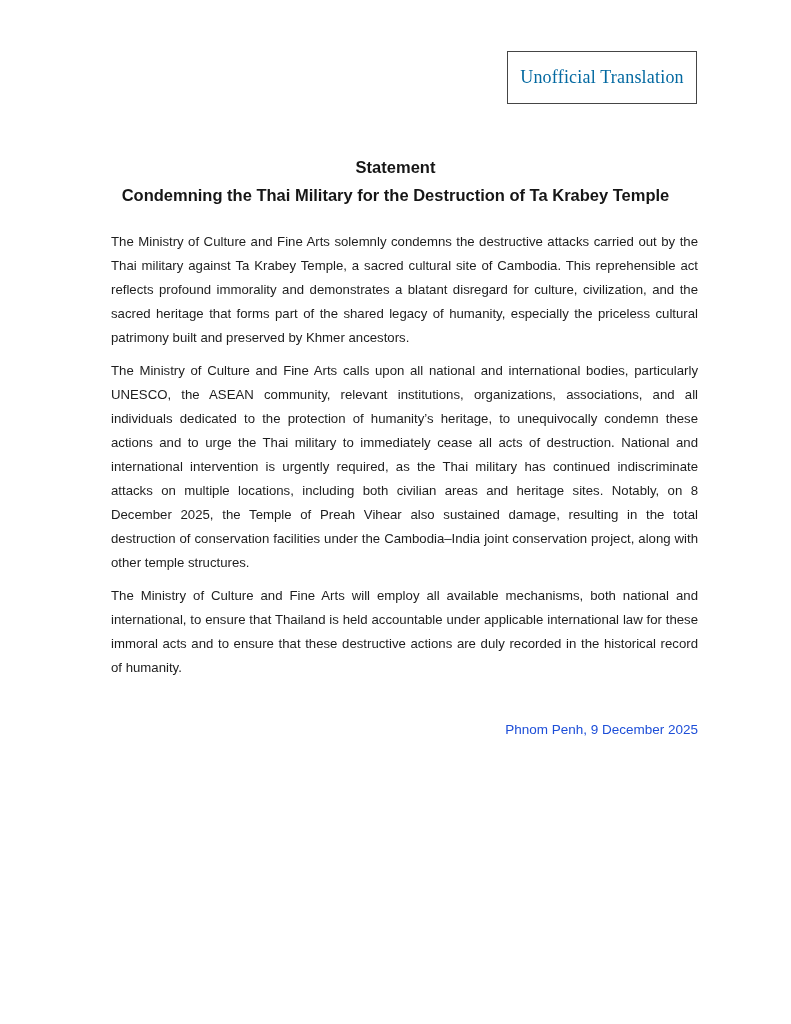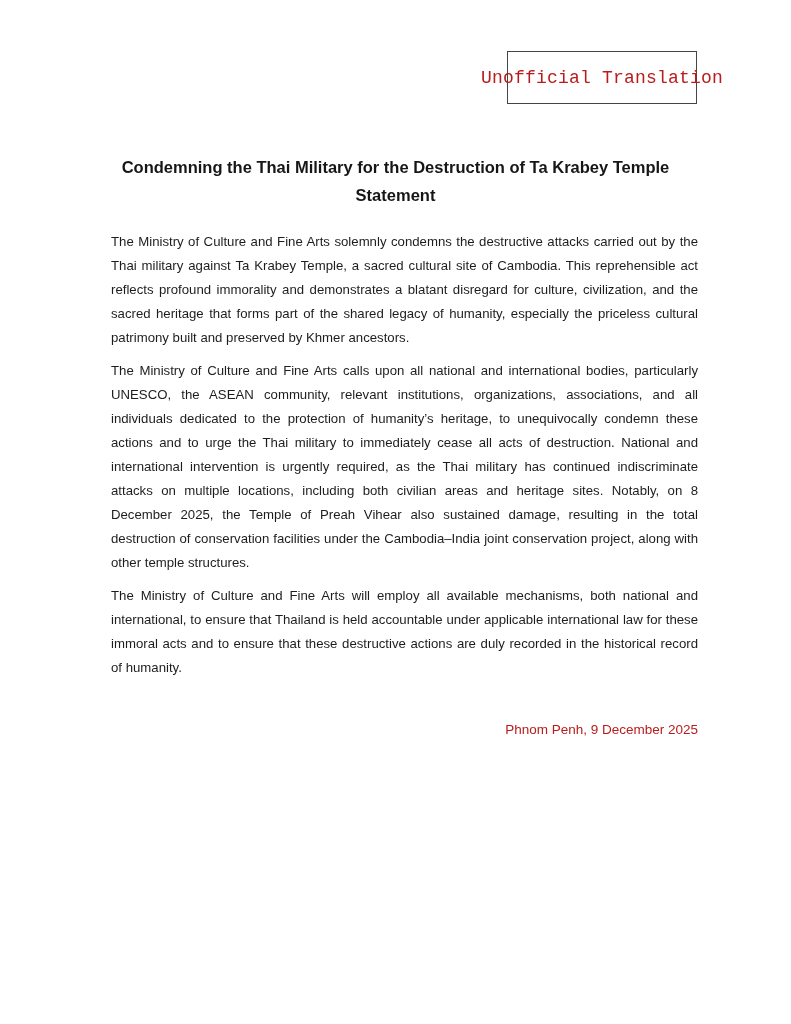--- a/index.html
+++ b/index.html
@@ -24,24 +24,24 @@
     width: 190px;
     height: 53px;
     box-sizing: border-box;
     border: 1px solid #454545;
     display: flex;
     align-items: center;
     justify-content: center;
     background: #ffffff;
   }
   .translation-box .badge-text {
-    font-family: Liberation Mono, monospace;
+    font-family: Liberation Serif, serif;
     font-size: 18px;
     letter-spacing: 0.2px;
-    color: #b91c1c;
+    color: #0369a1;
     white-space: nowrap;
   }
 
   .title-block {
     text-align: center;
     font-weight: 700;
     font-size: 16.5px;
     line-height: 28px;
     margin: 0 0 21px 0;
     color: #161616;
@@ -54,35 +54,35 @@
     font-size: 13.2px;
     line-height: 24px;
     color: #1d1d1d;
   }
 
   .dateline {
     margin-top: 38px;
     text-align: right;
     font-size: 13.5px;
     line-height: 24px;
-    color: #b91c1c;
+    color: #1d4ed8;
   }
 </style>
 </head>
 <body>
 
 <div class="page">
 
   <div class="translation-box">
     <span class="badge-text">Unofficial Translation</span>
   </div>
 
   <div class="title-block">
+    <span class="title-line">Statement</span>
     <span class="title-line">Condemning the Thai Military for the Destruction of Ta Krabey Temple</span>
-    <span class="title-line">Statement</span>
   </div>
 
   <div class="body-text">
     <p>The Ministry of Culture and Fine Arts solemnly condemns the destructive attacks carried out by the Thai military against Ta Krabey Temple, a sacred cultural site of Cambodia. This reprehensible act reflects profound immorality and demonstrates a blatant disregard for culture, civilization, and the sacred heritage that forms part of the shared legacy of humanity, especially the priceless cultural patrimony built and preserved by Khmer ancestors.</p>
     <p>The Ministry of Culture and Fine Arts calls upon all national and international bodies, particularly UNESCO, the ASEAN community, relevant institutions, organizations, associations, and all individuals dedicated to the protection of humanity’s heritage, to unequivocally condemn these actions and to urge the Thai military to immediately cease all acts of destruction. National and international intervention is urgently required, as the Thai military has continued indiscriminate attacks on multiple locations, including both civilian areas and heritage sites. Notably, on 8 December 2025, the Temple of Preah Vihear also sustained damage, resulting in the total destruction of conservation facilities under the Cambodia–India joint conservation project, along with other temple structures.</p>
     <p>The Ministry of Culture and Fine Arts will employ all available mechanisms, both national and international, to ensure that Thailand is held accountable under applicable international law for these immoral acts and to ensure that these destructive actions are duly recorded in the historical record of humanity.</p>
   </div>
 
   <div class="dateline">Phnom Penh, 9 December 2025</div>
 

